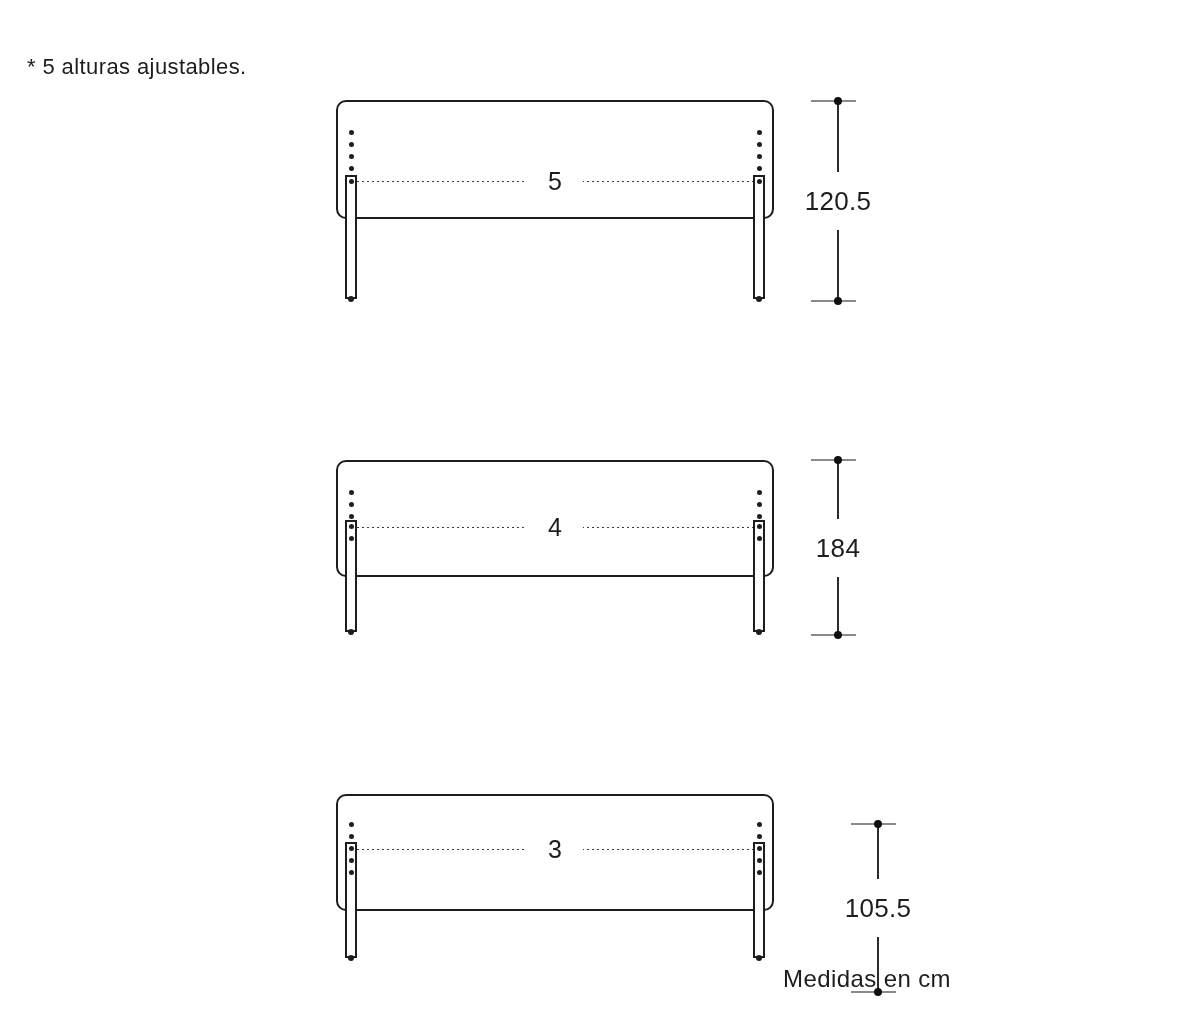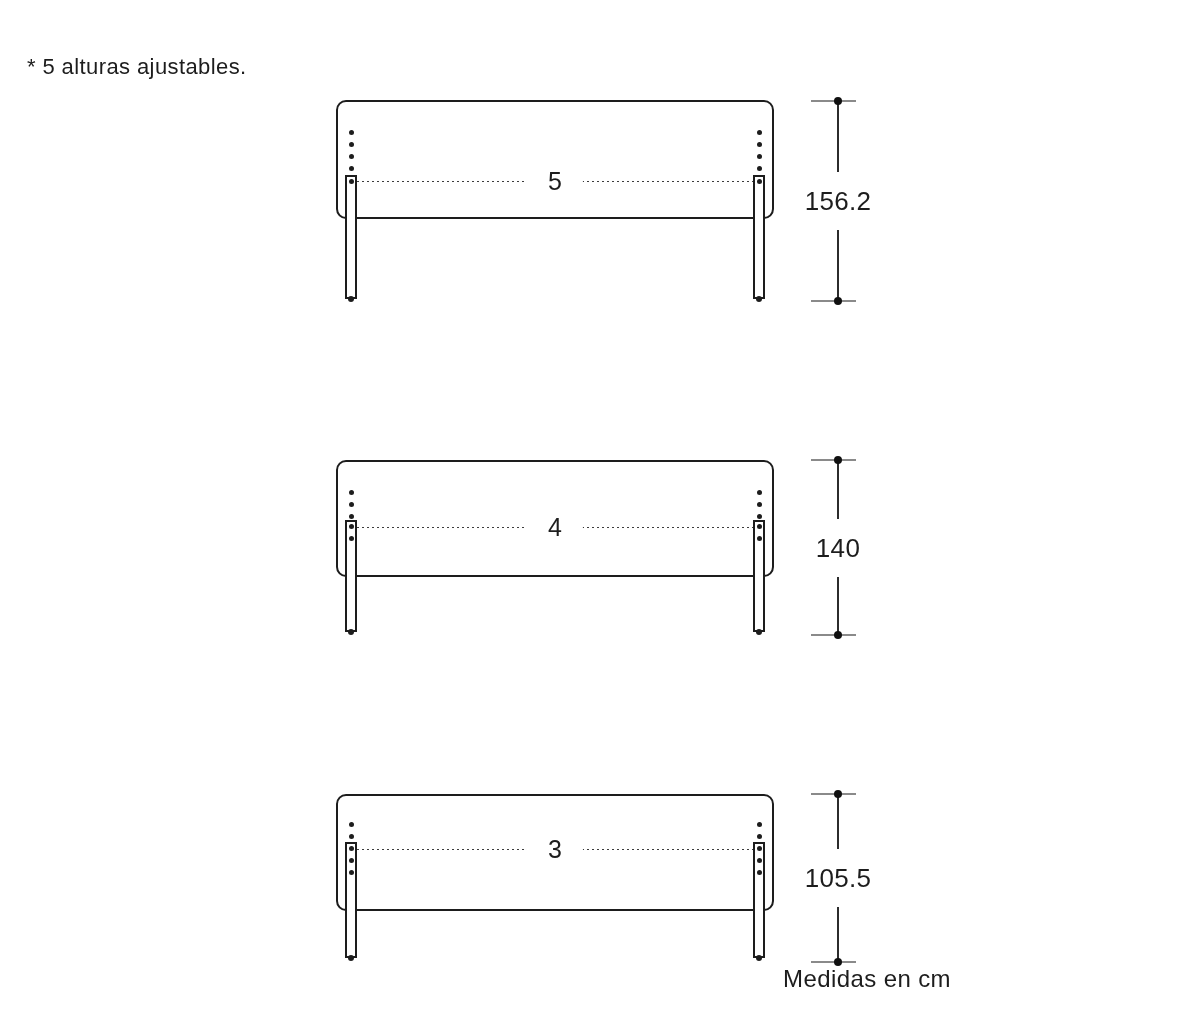--- a/index.html
+++ b/index.html
@@ -134,21 +134,21 @@
   }
 
   
   .dim {
     position: absolute;
     left: 811px;
     width: 45px;
   }
   .d1 .dim { top: 101px; height: 200px; }
   .d2 .dim { top: 460px; height: 175px; }
-  .d3 .dim { top: 794px; height: 168px; }
+  .d3 .dim { top: 824px; height: 168px; margin-left: 40px; }
 
   .tick {
     position: absolute;
     left: 0;
     width: 45px;
     height: 2px;
     background: var(--tick, #8a8a8a);
   }
   .tick-top    { top: -1px; }
   .tick-bottom { bottom: -1px; }
@@ -218,21 +218,21 @@
         <span class="hole-dot"></span>
         <span class="hole-dot"></span>
       </div>
     <div class="dotted-row">
       <span class="pos-label">5</span>
     </div>
     <div class="dim">
       <span class="tick tick-top"></span>
       <span class="tick-dot dot-top"></span>
       <span class="dim-line"></span>
-      <span class="dim-label">156.2</span>
+      <span class="dim-label">120.5</span>
       <span class="tick tick-bottom"></span>
       <span class="tick-dot dot-bottom"></span>
     </div>
   </div>
 
   <div class="diagram d2">
     <div class="headboard"></div>
     <div class="leg leg-left">
       <div class="leg-dots">
           <span class="hole-dot"></span>
@@ -255,21 +255,21 @@
         <span class="hole-dot"></span>
         <span class="hole-dot"></span>
       </div>
     <div class="dotted-row">
       <span class="pos-label">4</span>
     </div>
     <div class="dim">
       <span class="tick tick-top"></span>
       <span class="tick-dot dot-top"></span>
       <span class="dim-line"></span>
-      <span class="dim-label">140</span>
+      <span class="dim-label">184</span>
       <span class="tick tick-bottom"></span>
       <span class="tick-dot dot-bottom"></span>
     </div>
   </div>
 
   <div class="diagram d3">
     <div class="headboard"></div>
     <div class="leg leg-left">
       <div class="leg-dots">
           <span class="hole-dot"></span>

